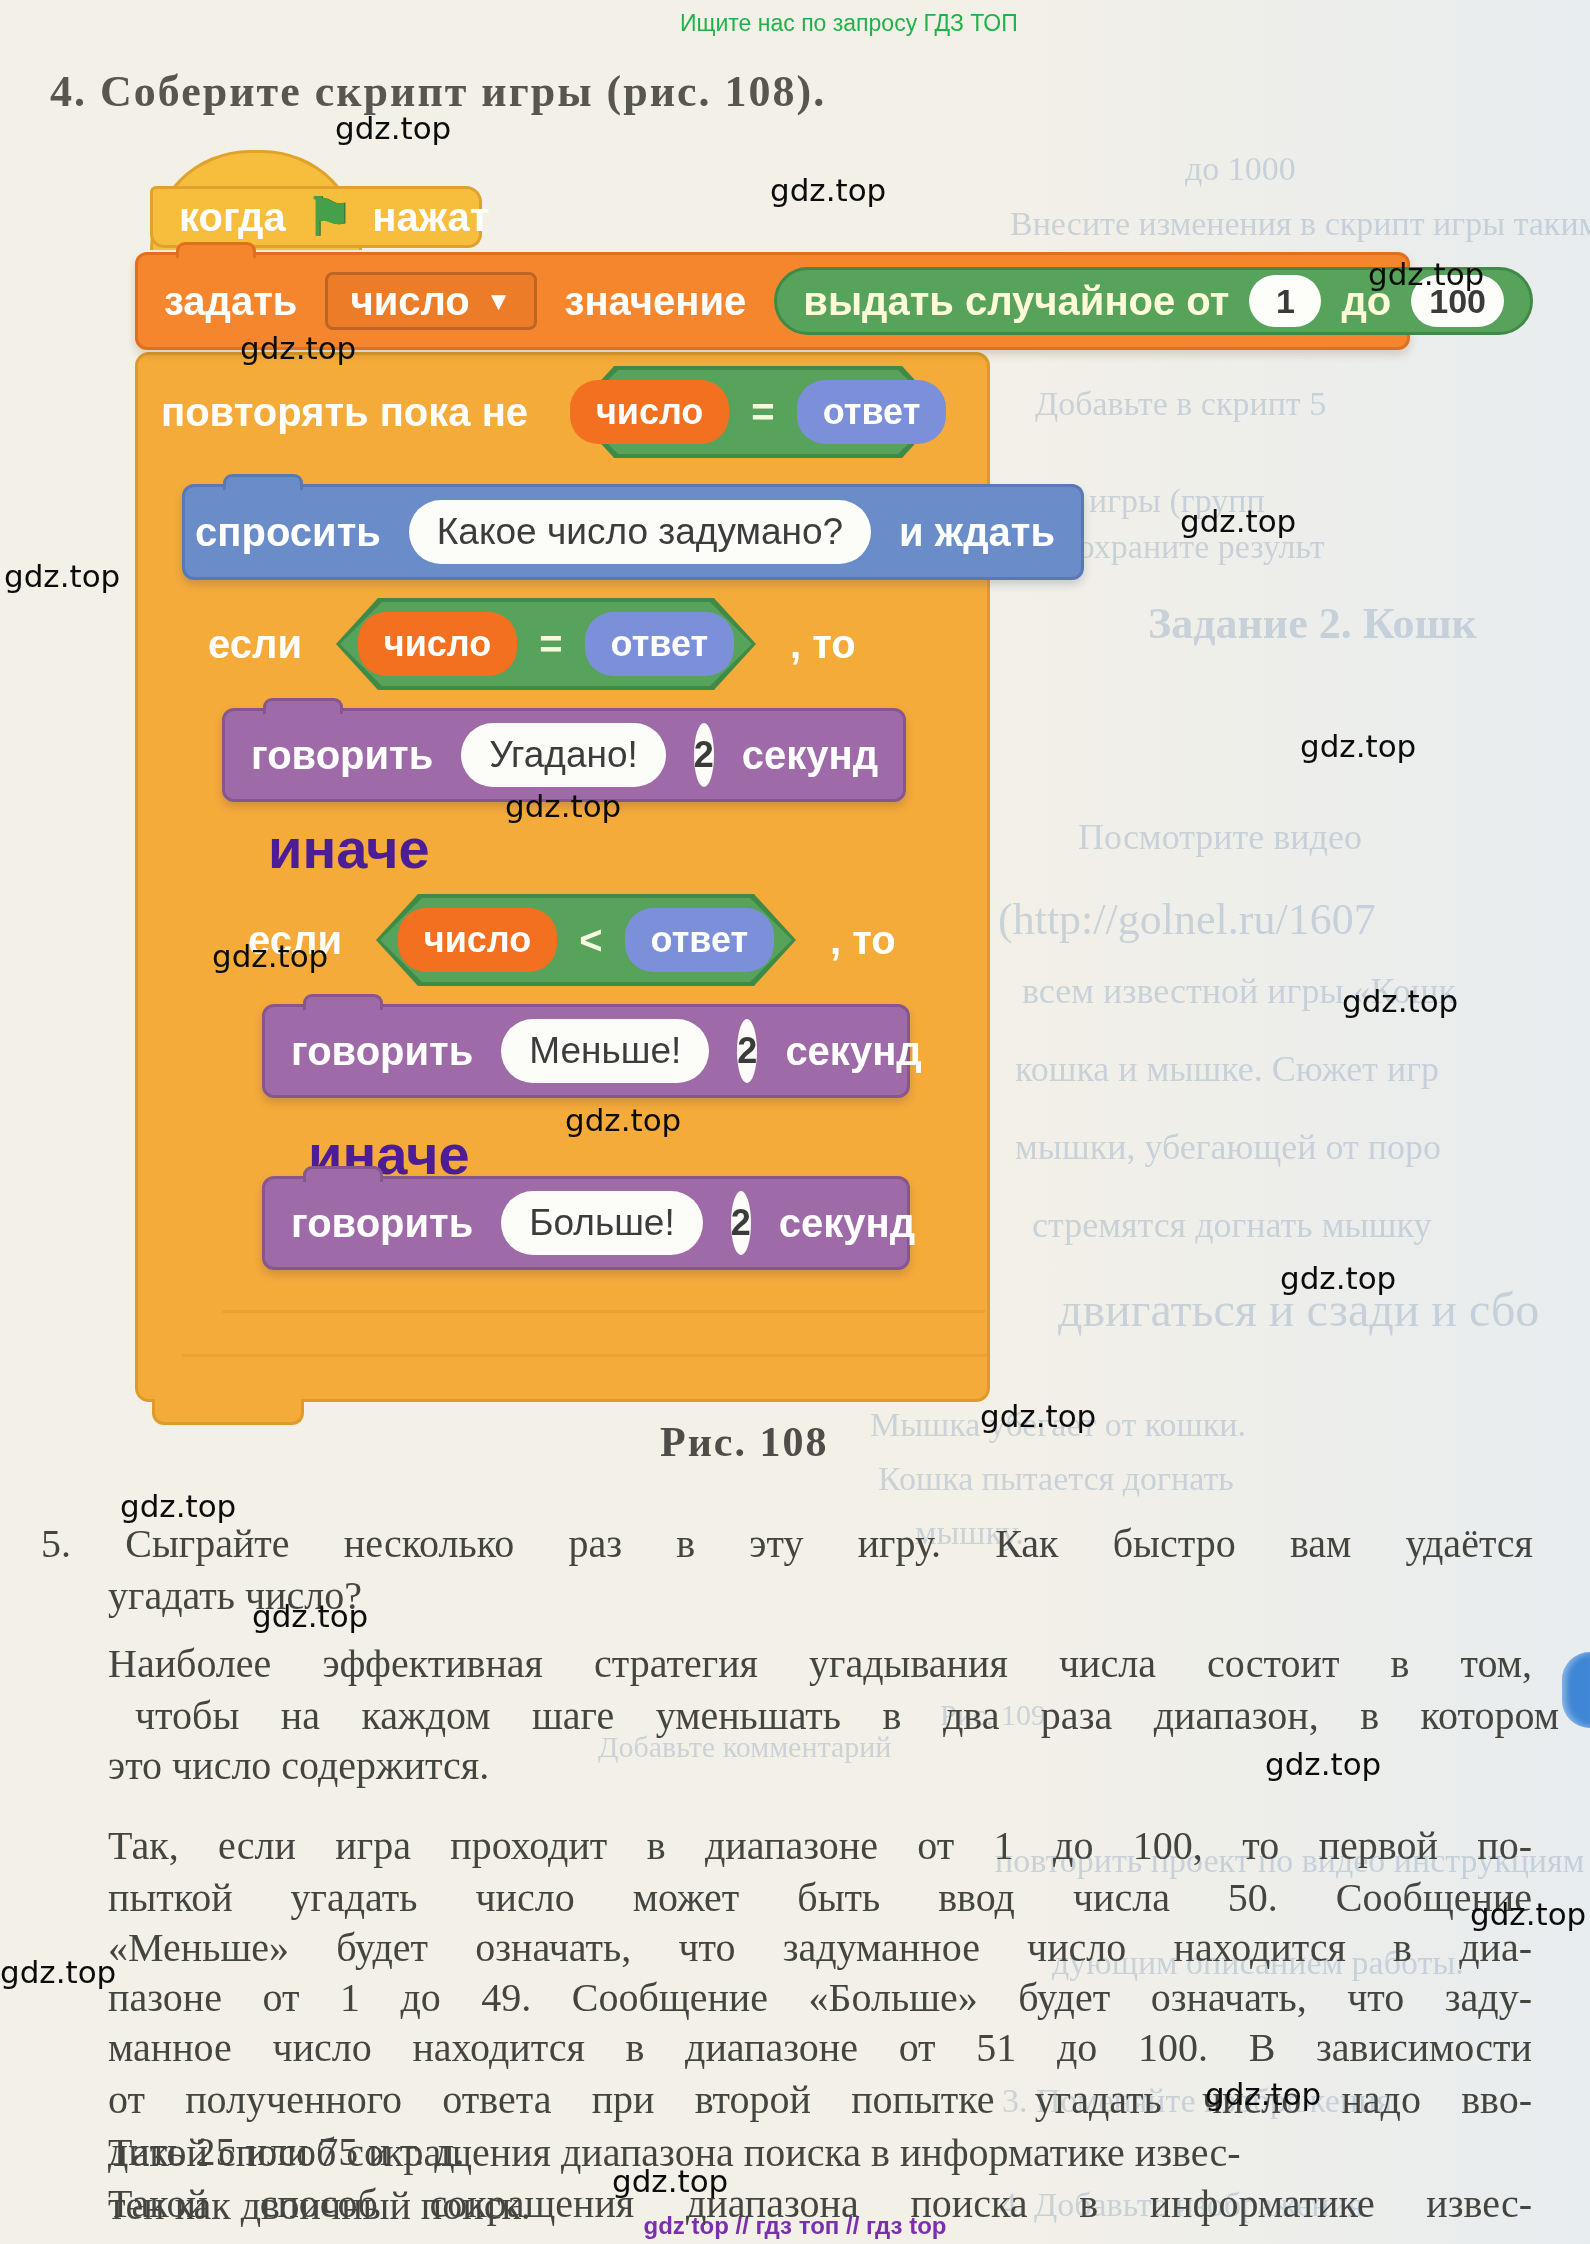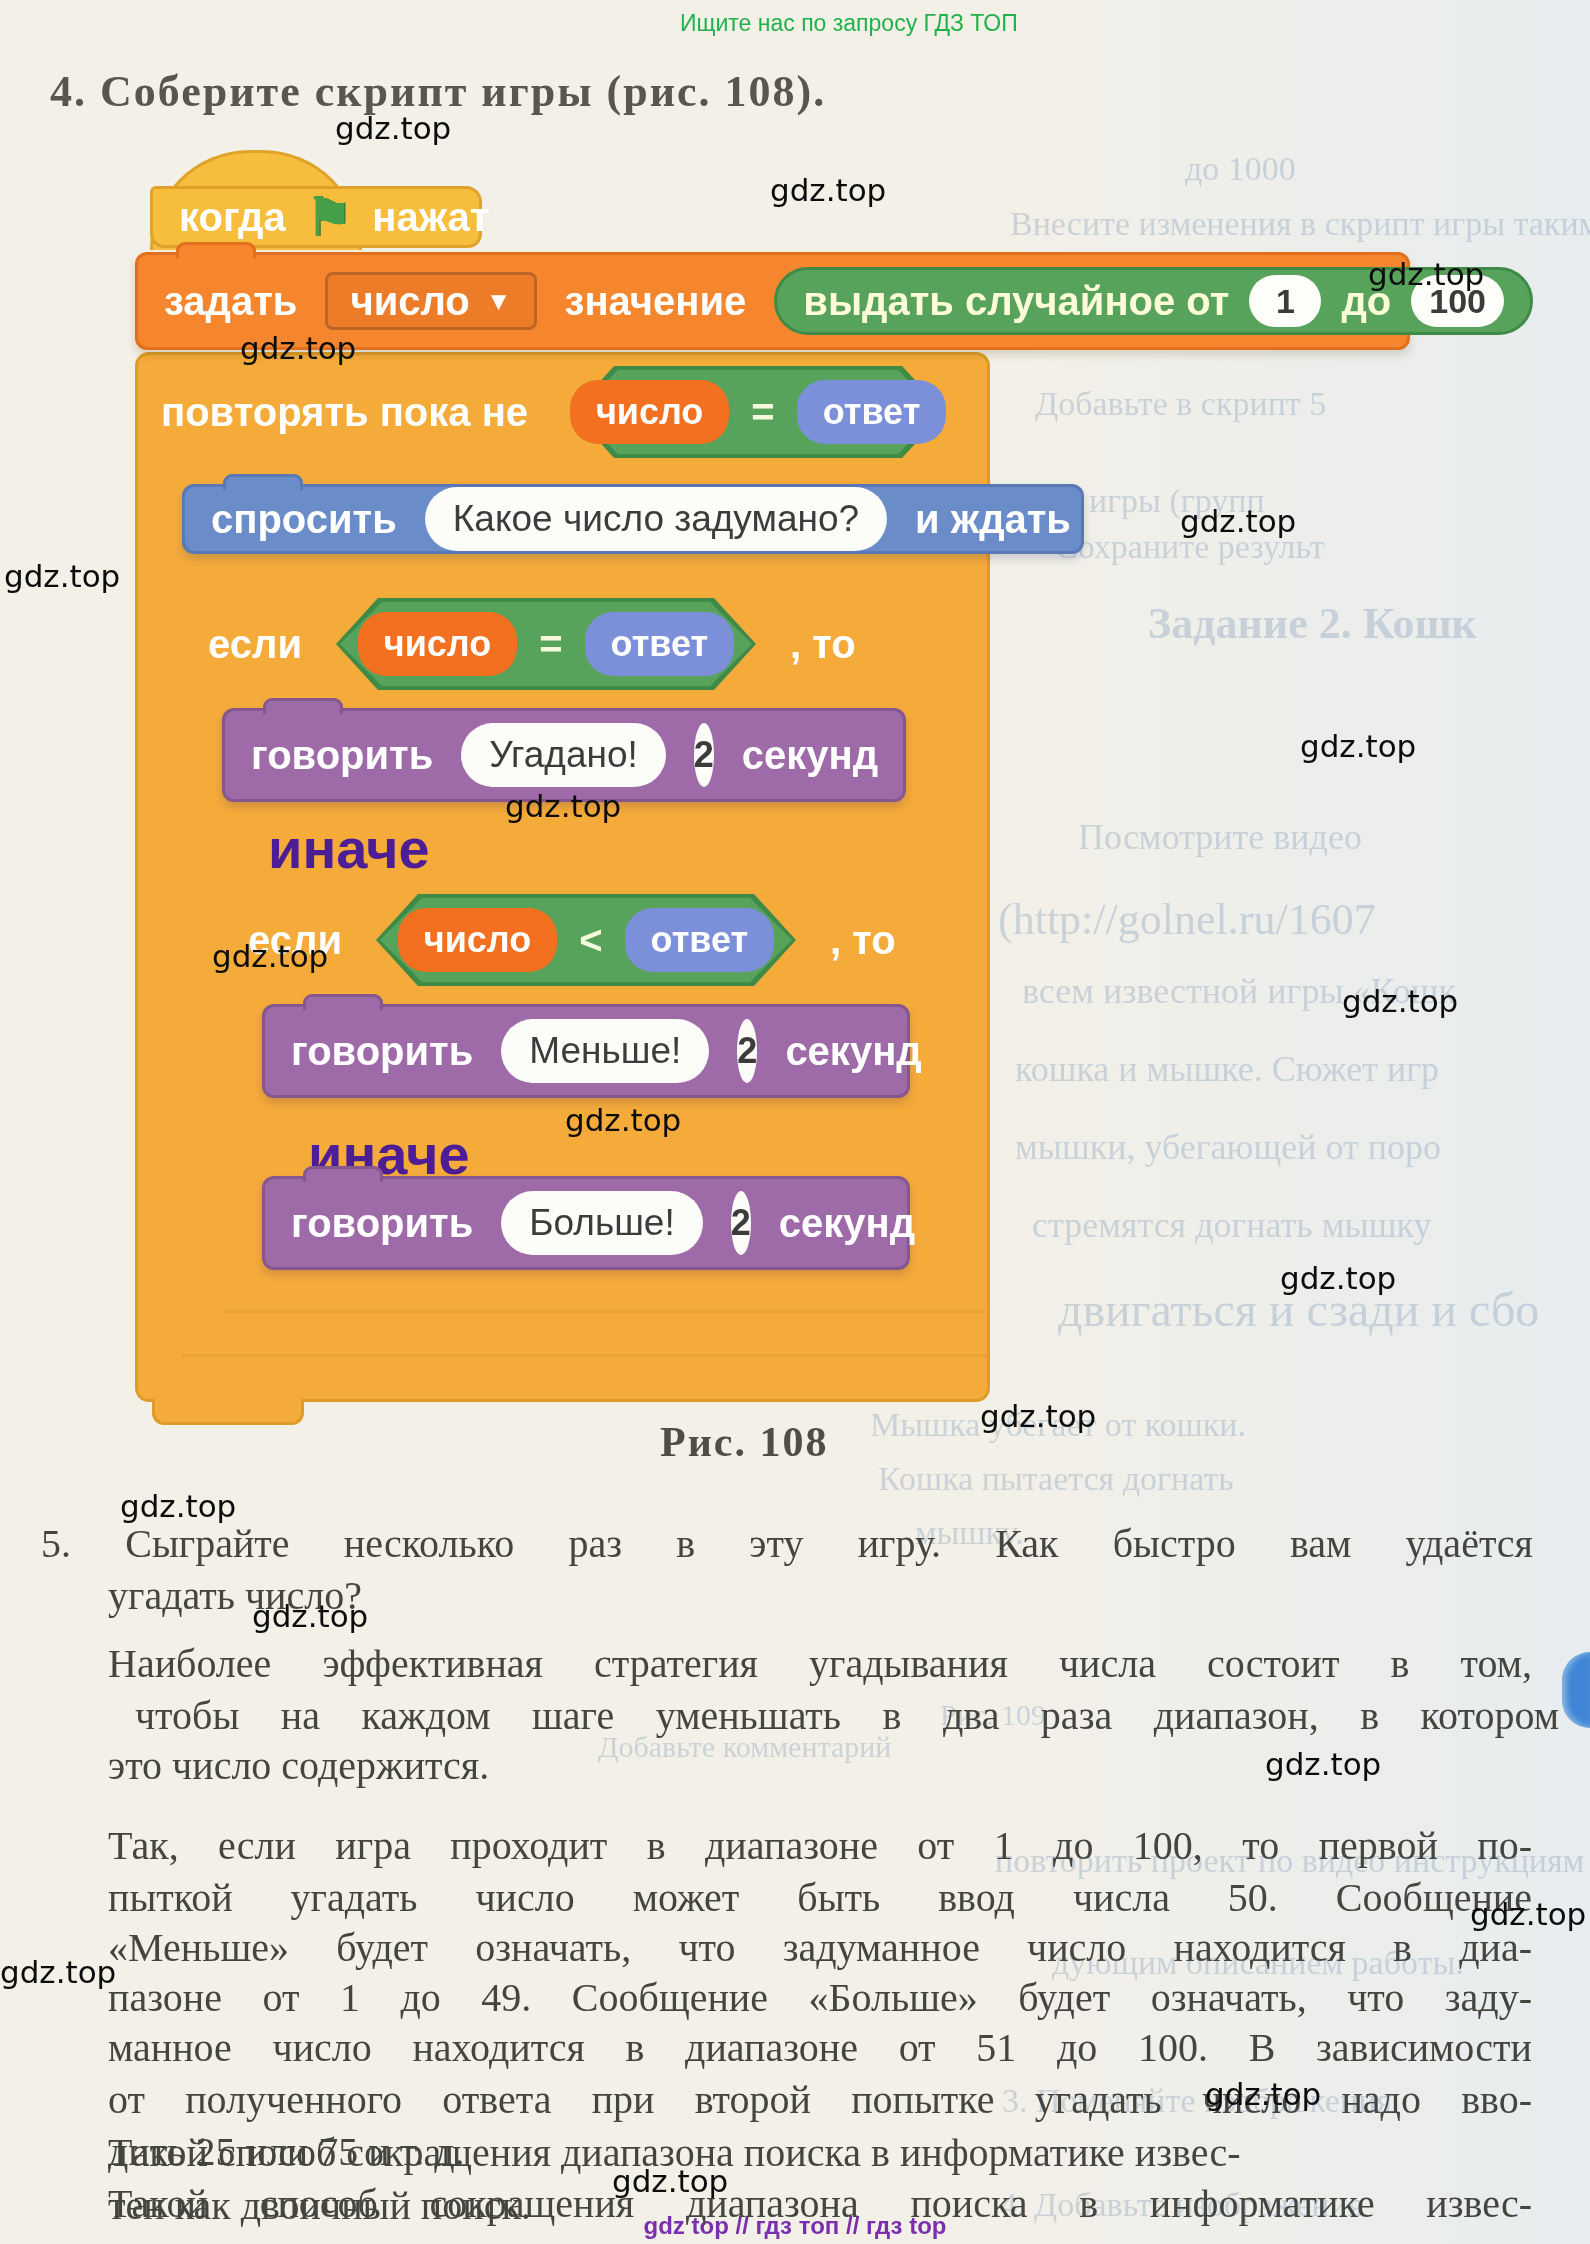--- a/index.html
+++ b/index.html
@@ -139,21 +139,21 @@
       <span class="hb"></span>
         <span class="hi"></span>
       <span class="hc">
         <span class="varov v-num">число</span>
         <span class="op">=</span>
         <span class="varov v-ans">ответ</span>
       </span>
     </span>
   </div>
 
-  <div class="abs b-blue blockrow" style="left:182px; top:484px; width:902px; height:70px;">
+  <div class="abs b-blue blockrow" style="left:182px; top:484px; width:902px; height:96px;justify-content:flex-end;">
     <span class="bump blue"></span>
     <span>спросить</span>
     <span class="pill">Какое число задумано?</span>
     <span>и ждать</span>
   </div>
 
   <div class="abs blockrow" style="left:182px; top:584px; width:808px; height:120px; gap:34px;">
     <span>если</span>
     <span class="hex" style="width:420px;">
       <span class="hb"></span>

